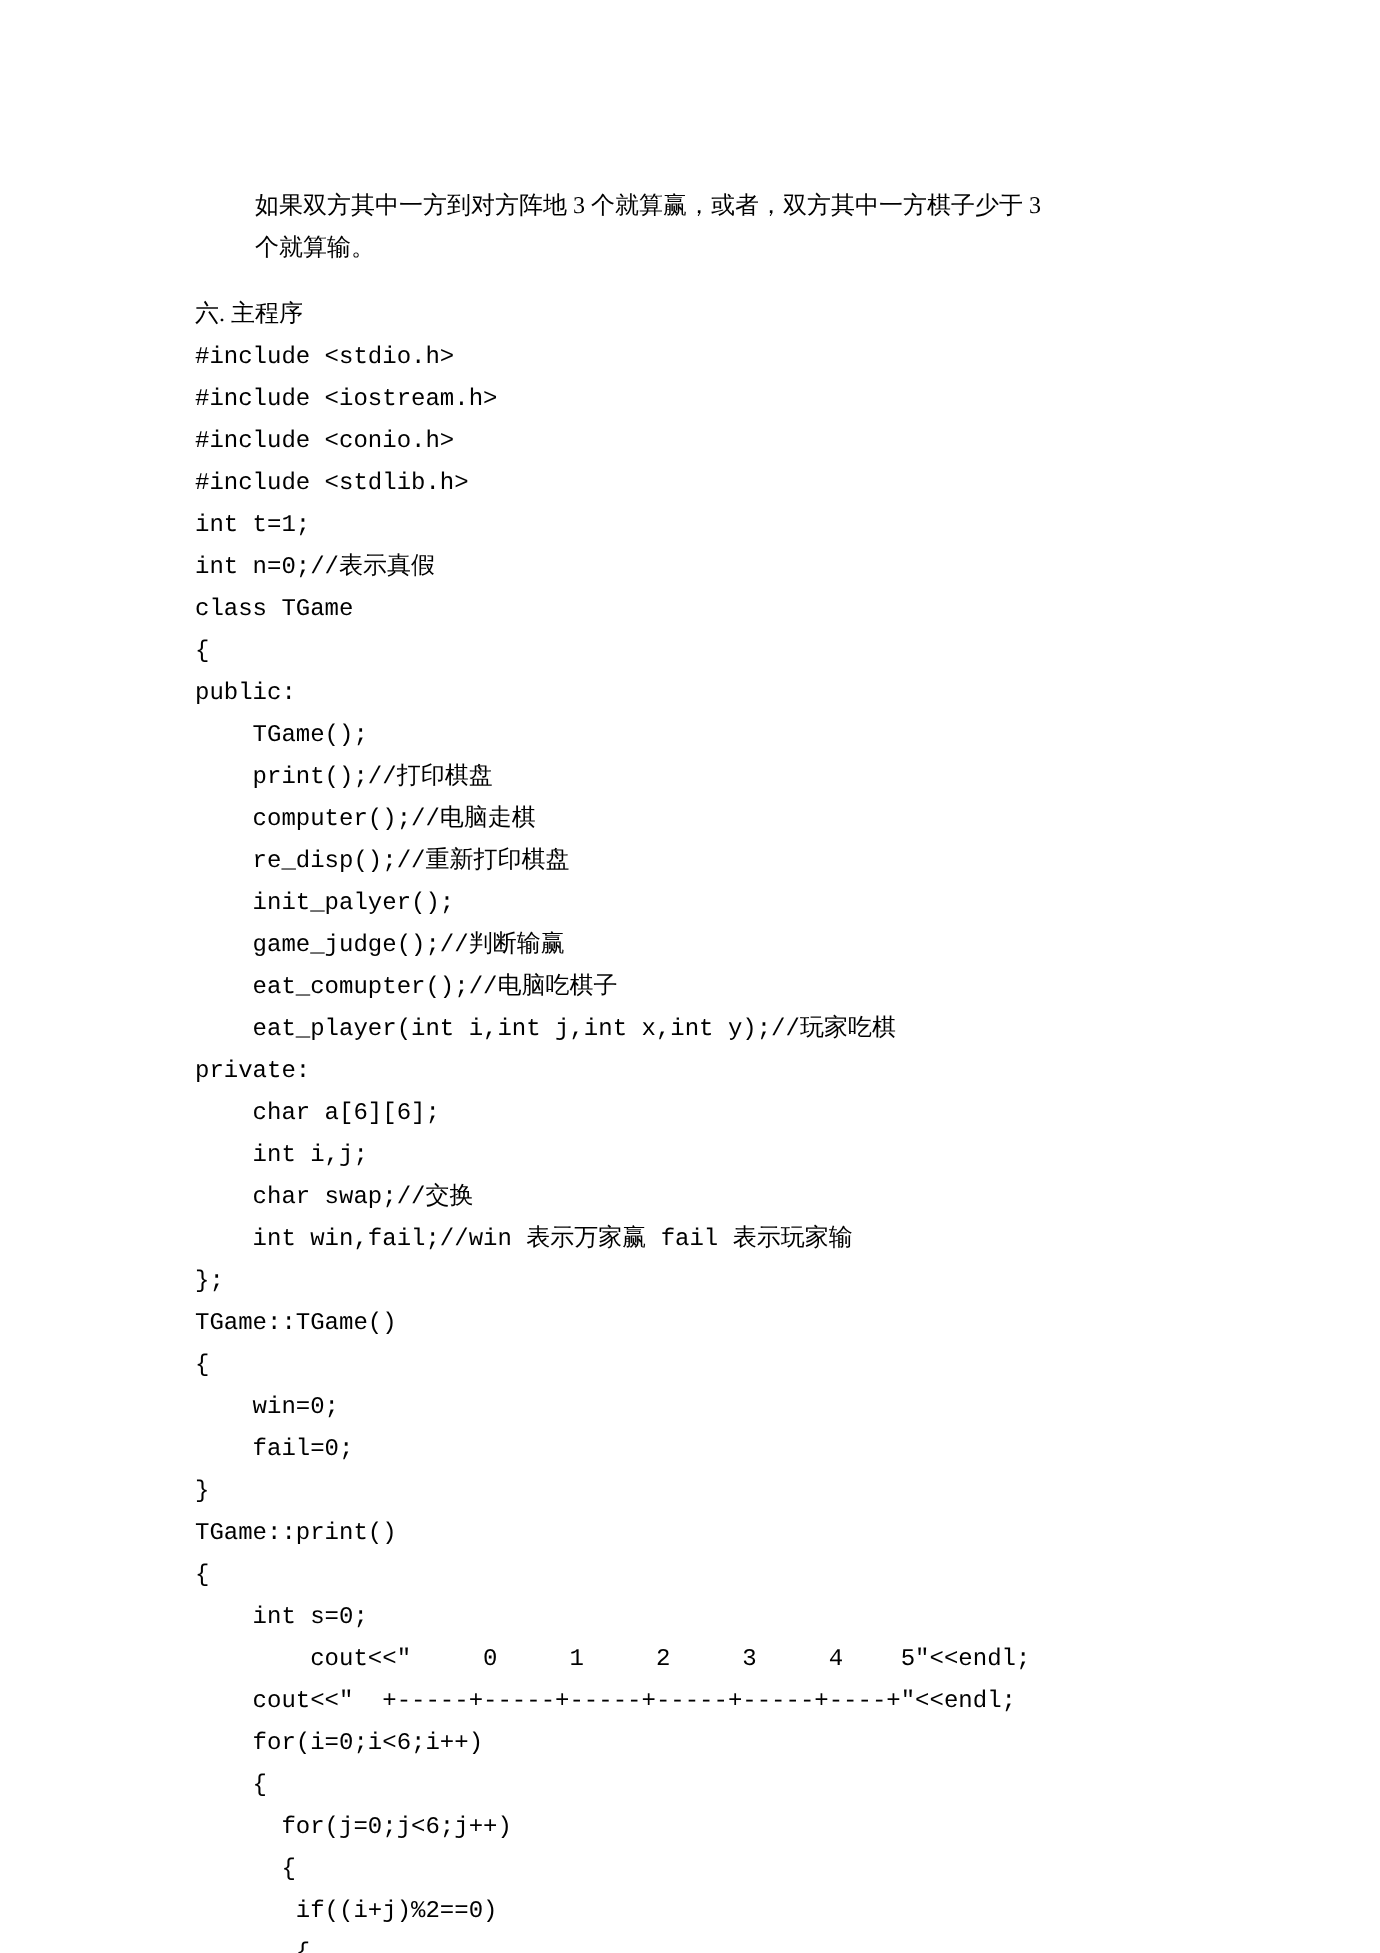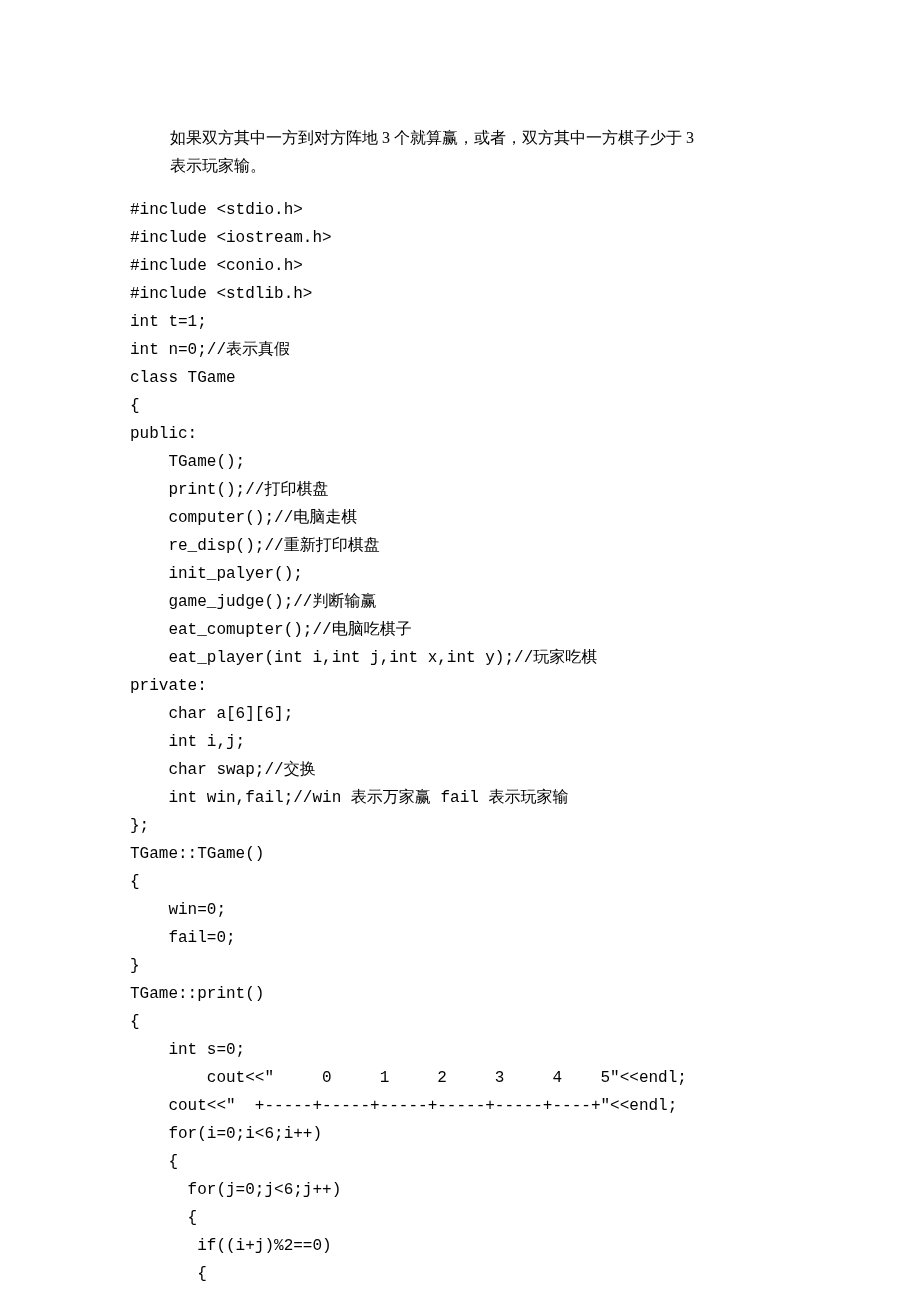--- a/index.html
+++ b/index.html
@@ -25,23 +25,24 @@
     white-space: pre;
     line-height: 1.75;
   }
 </style>
 </head>
 <body>
 
 <div class="page">
   <div class="indent">
     <div>如果双方其中一方到对方阵地 3 个就算赢，或者，双方其中一方棋子少于 3</div>
-    <div>表示玩家输。</div>
+    <div>个就算输。</div>
   </div>
   <div style="height:16px"></div>
+  <div>六. 主程序</div>
   <div class="code"><span>#include &lt;stdio.h&gt;</span>
 <span>#include &lt;iostream.h&gt;</span>
 <span>#include &lt;conio.h&gt;</span>
 <span>#include &lt;stdlib.h&gt;</span>
 <span>int t=1;</span>
 <span>int n=0;//表示真假</span>
 <span>class TGame</span>
 <span>{</span>
 <span>public:</span>
 <span>    TGame();</span>

